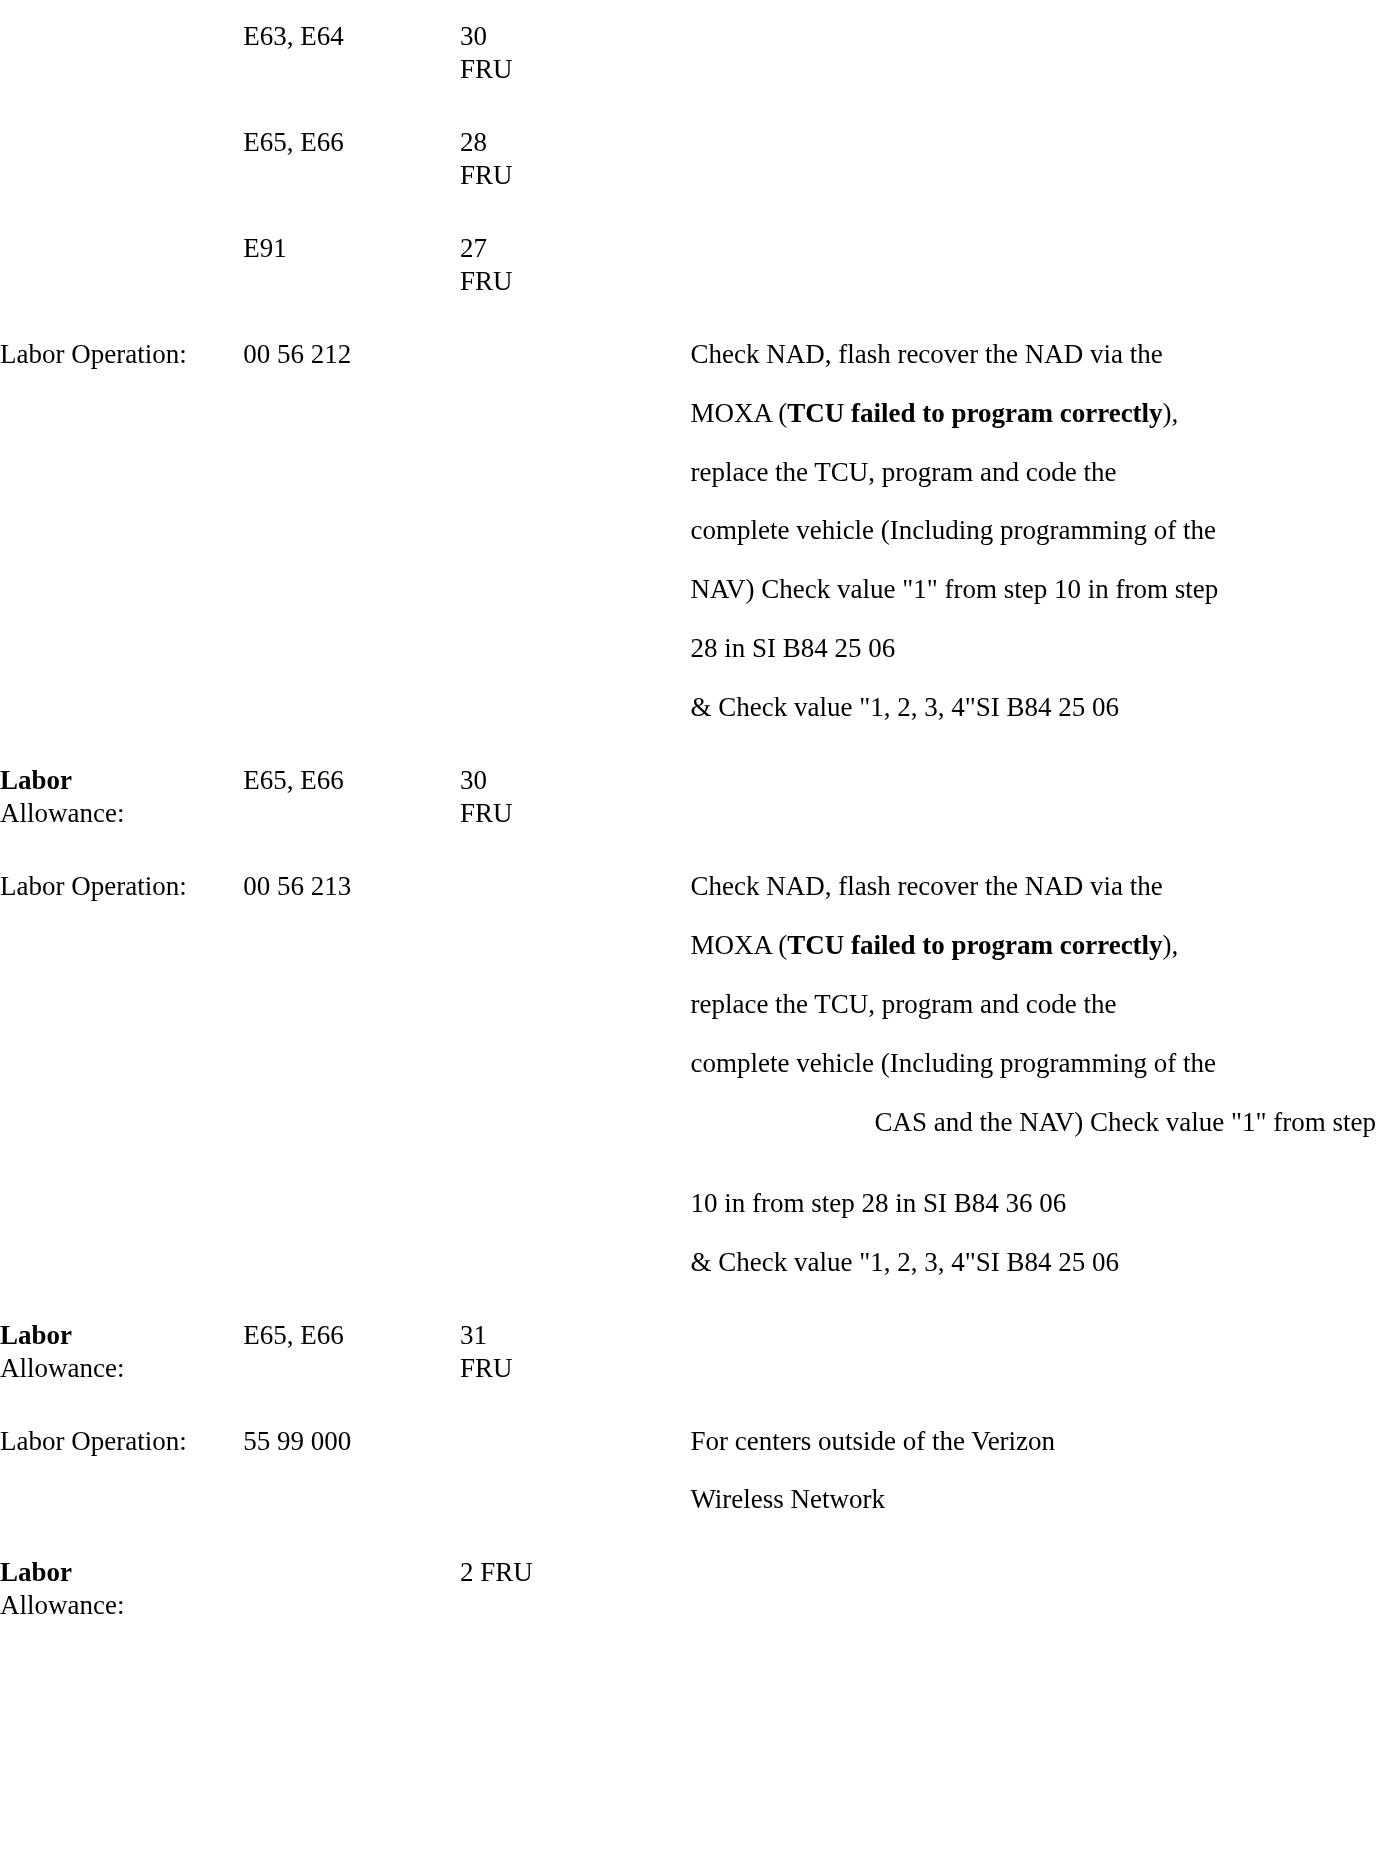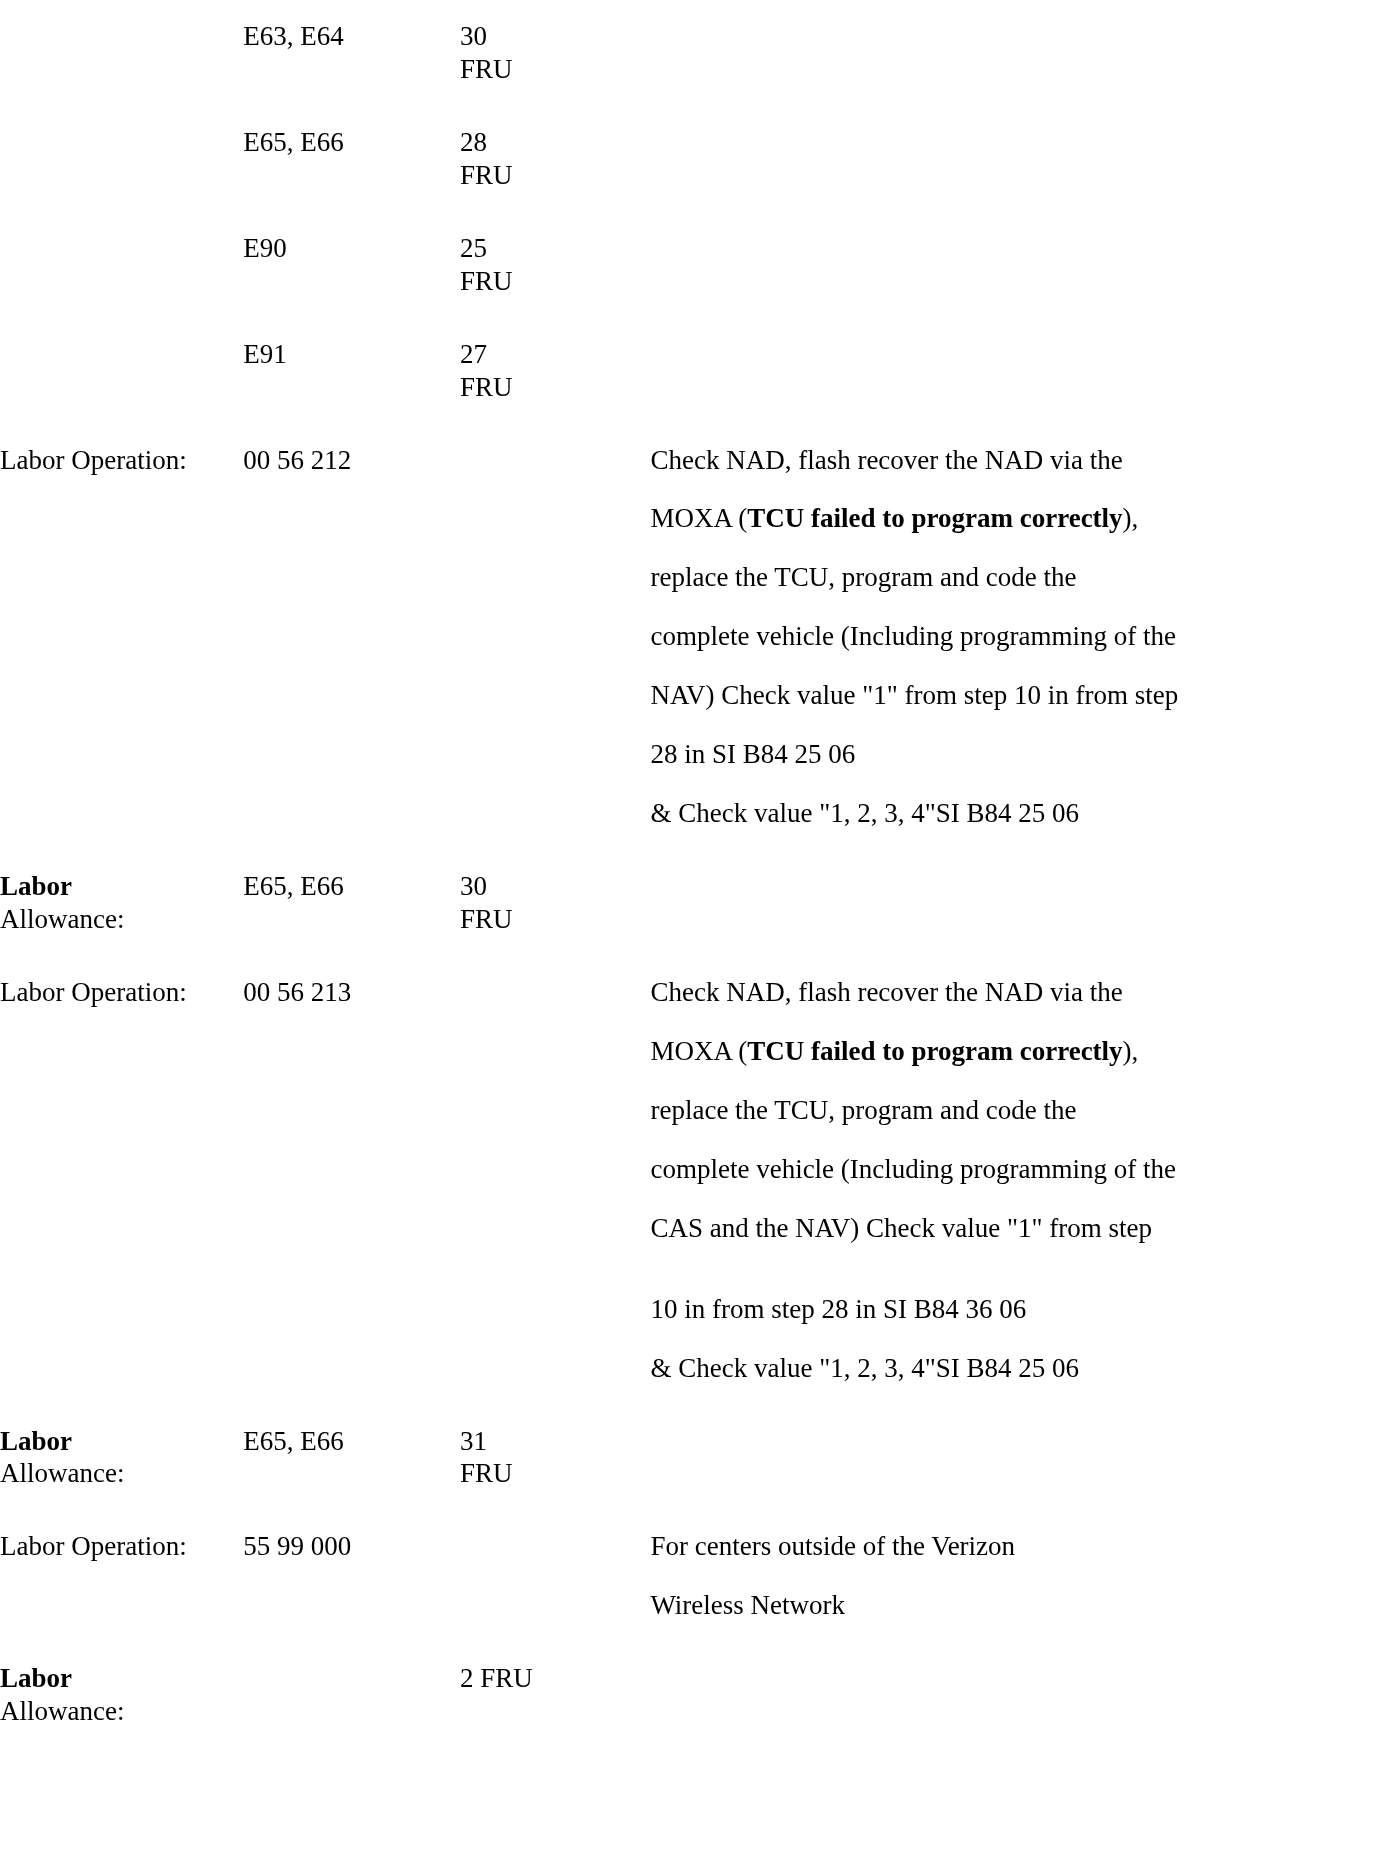--- a/index.html
+++ b/index.html
@@ -47,20 +47,21 @@
   }
   .fru-stack .num { display: block; }
   .fru-stack .unit { display: block; }
 
   .label-stack .l1 { display: block; font-weight: bold; }
   .label-stack .l2 { display: block; }
 
   .desc-line {
     display: block;
     margin-bottom: 26px;
+    margin-left: 40px;
   }
   .desc-line:last-child { margin-bottom: 0; }
   b { font-weight: bold; }
 
   .mid-v { vertical-align: middle; }
 </style>
 </head>
 <body>
 
 <div class="page">
@@ -88,33 +89,20 @@
         </td>
         <td class="col-fru">
           <span class="fru-stack">
             <span class="num">28</span>
             <span class="unit">FRU</span>
           </span>
         </td>
         <td class="col-desc"></td>
       </tr>
 
-      <tr class="row-pad-md">
-        <td class="col-label"></td>
-        <td class="col-code mid-v">
-          <span>E90</span>
-        </td>
-        <td class="col-fru">
-          <span class="fru-stack">
-            <span class="num">25</span>
-            <span class="unit">FRU</span>
-          </span>
-        </td>
-        <td class="col-desc"></td>
-      </tr>
 
       <tr class="row-pad-md">
         <td class="col-label"></td>
         <td class="col-code mid-v">
           <span>E91</span>
         </td>
         <td class="col-fru">
           <span class="fru-stack">
             <span class="num">27</span>
             <span class="unit">FRU</span>
@@ -159,21 +147,21 @@
 
       <tr class="row-pad-md">
         <td class="col-label">Labor Operation:</td>
         <td class="col-code">00 56 213</td>
         <td class="col-fru"></td>
         <td class="col-desc">
           <span class="desc-line">Check NAD, flash recover the NAD via the</span>
           <span class="desc-line"><span>MOXA (</span><b>TCU failed to program correctly</b><span>),</span></span>
           <span class="desc-line">replace the TCU, program and code the</span>
           <span class="desc-line">complete vehicle (Including programming of the</span>
-          <span class="desc-line" style="margin-bottom:48px;">CAS and the NAV) Check value "1" from step</span>
+          <span class="desc-line" style="margin-bottom:48px;text-align:right;">CAS and the NAV) Check value "1" from step</span>
           <span class="desc-line">10 in from step 28 in SI B84 36 06</span>
           <span class="desc-line">&amp; Check value "1, 2, 3, 4"SI B84 25 06</span>
         </td>
       </tr>
 
       <tr class="row-pad-md">
         <td class="col-label">
           <span class="label-stack">
             <span class="l1">Labor</span>
             <span class="l2">Allowance:</span>

